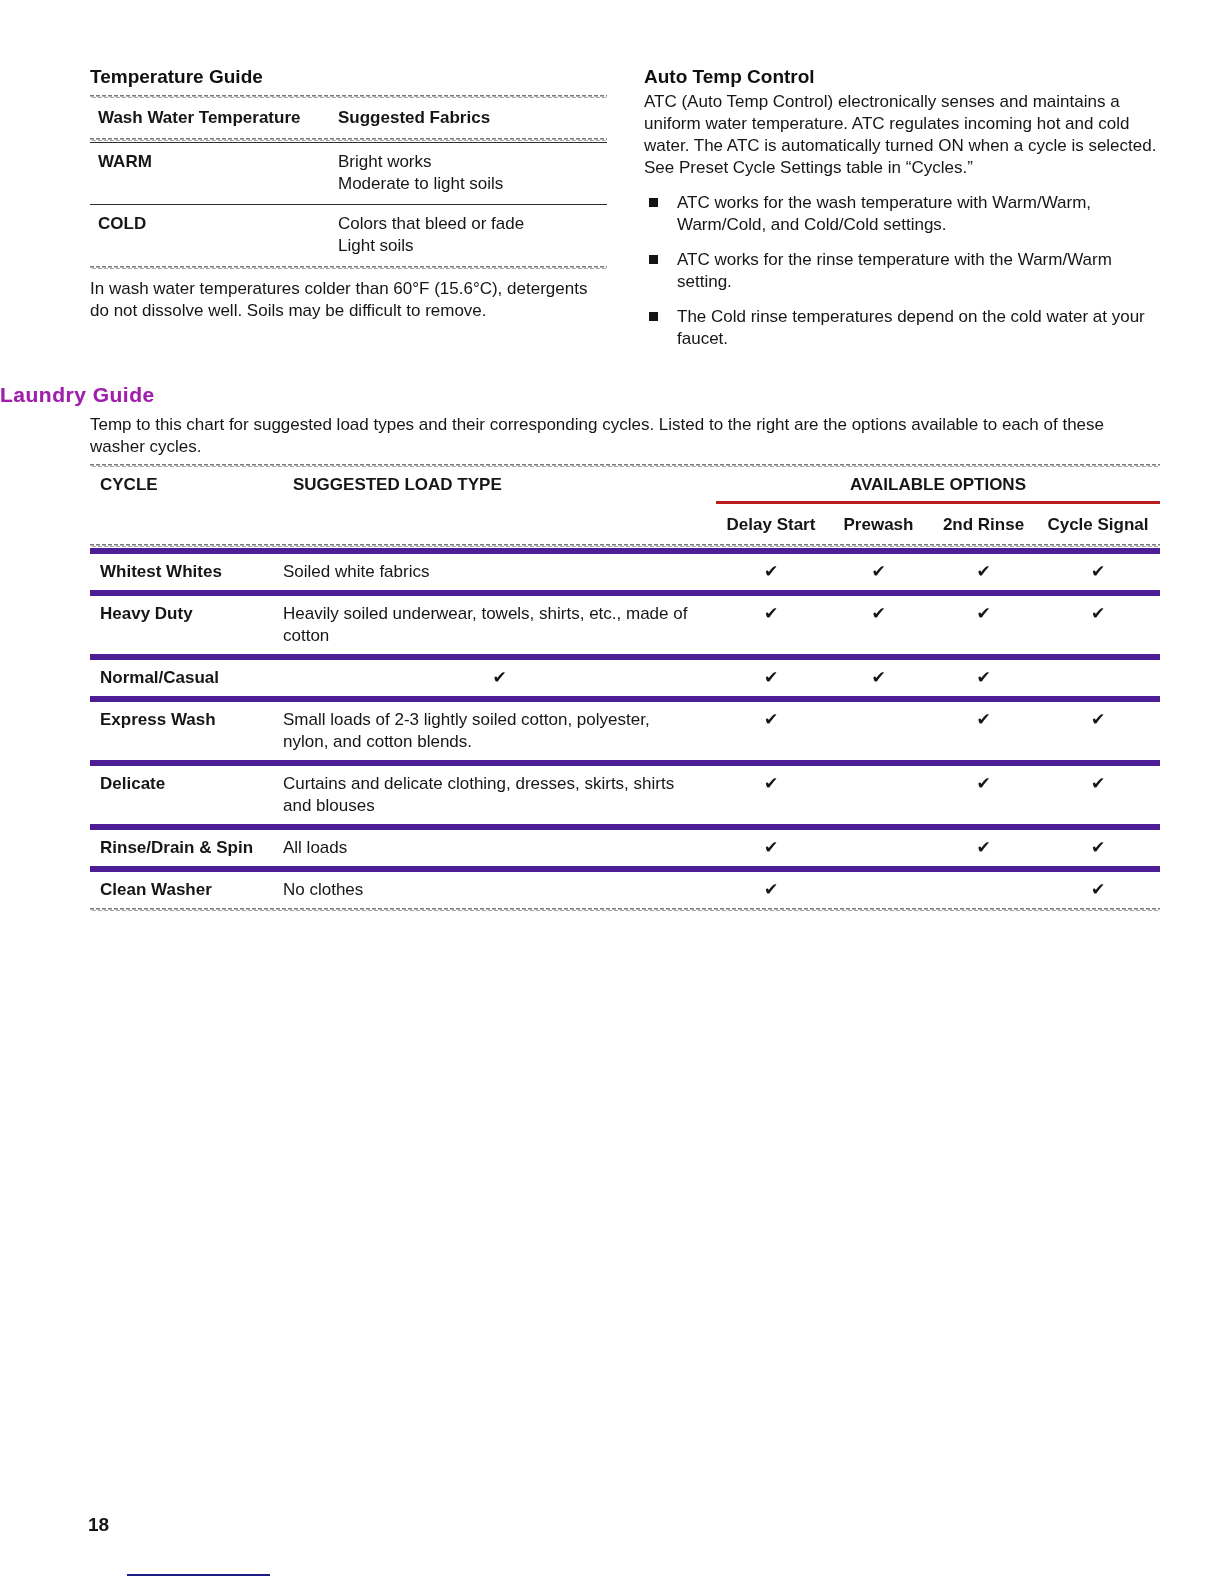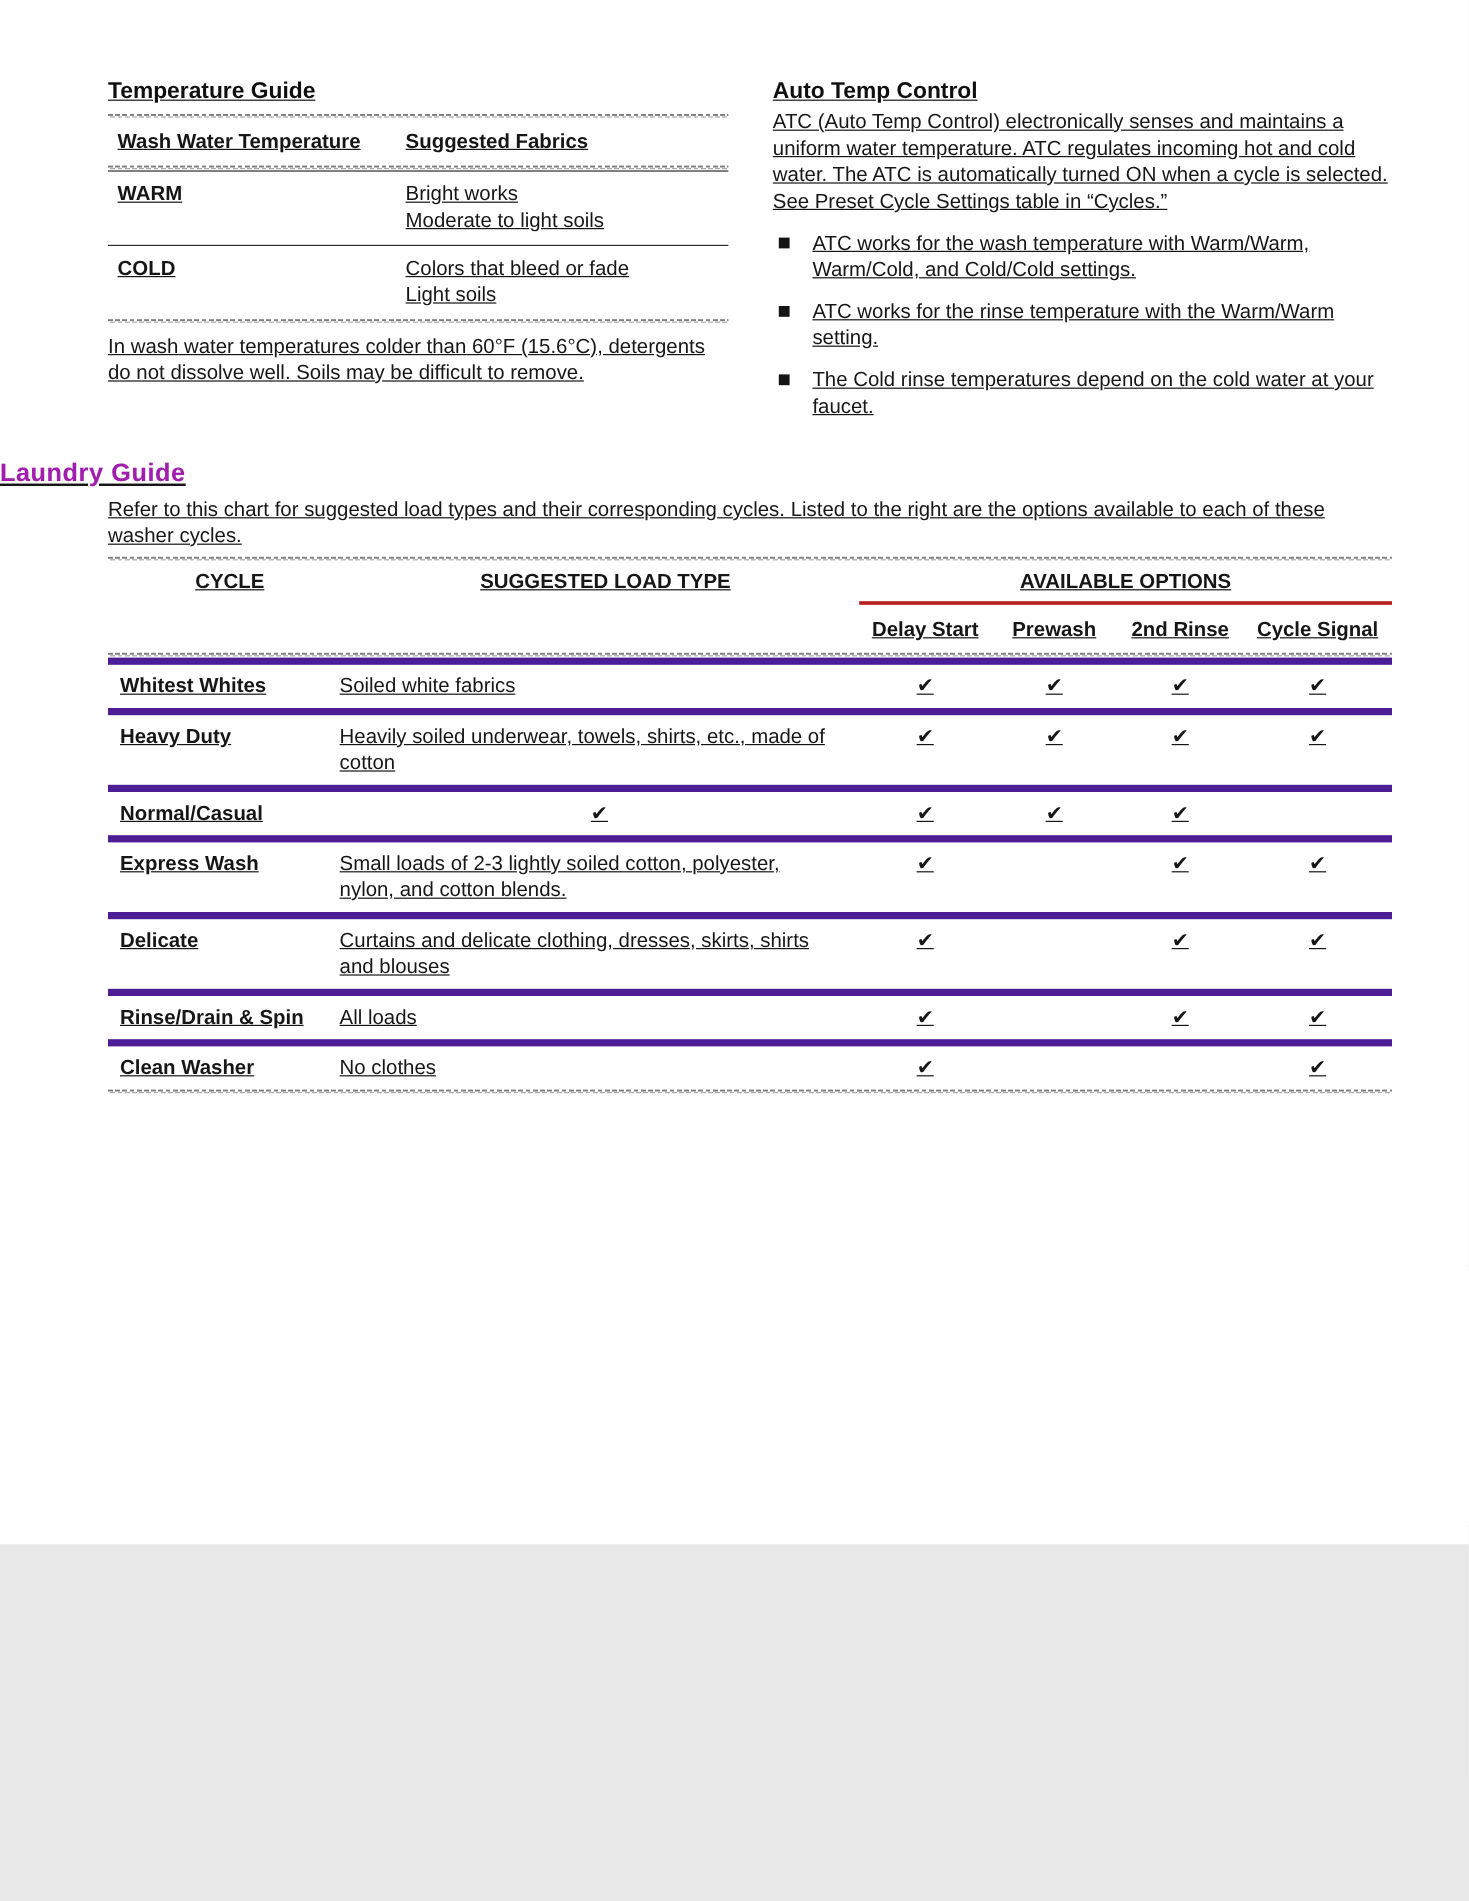--- a/index.html
+++ b/index.html
@@ -1,21 +1,21 @@
 <!DOCTYPE html>
 <html><head>
 <meta charset="utf-8">
 <style>
   * { margin:0; padding:0; box-sizing:border-box; }
   html,body { background:#e8e8e8; }
   .page {
-    width:1224px; height:1287px; margin:0 auto; position:relative;
+    width:1224px; height:1584px; margin:0 auto; position:relative;
     background:#ffffff; color:#161616;
     font-family:"Liberation Sans", "DejaVu Sans", sans-serif;
-    font-size:17px; line-height:22px;text-decoration:underline;
+    font-size:17px; line-height:22px;
   }
   
   .top { display:flex; padding:66px 63px 0 90px; gap:37px; }
   .col { width:517px; }
   h2.sec-title { font-size:19px; line-height:22px; font-weight:bold; color:#101010; }
 
   
   .rule-dotted {
     height:4px;
     background-image:
@@ -56,21 +56,21 @@
   .lg-grid {
     display:grid;
     grid-template-columns:193px 433px 110px 105px 105px 124px;
     align-items:start;
   }
   .lg-header { padding:6px 0 8px 0; }
   .lg-header .group-head {
     grid-column:3 / 7; text-align:center; font-weight:bold;
     padding-bottom:5px; border-bottom:3px solid #b91c1c;
   }
-  .lg-header .cell-head { font-weight:bold; padding-left:10px;text-align:center; }
+  .lg-header .cell-head { font-weight:bold; padding-left:10px; }
   .lg-sub { font-weight:bold; text-align:center; padding-top:10px; }
   .lg-row { padding:7px 0; border-top:6px solid #4c1d95; }
   .lg-row:first-of-type { border-top:none; }
   .cell-cycle { font-weight:bold; padding-left:10px; }
   .cell-load { padding-right:18px; }
   .cell-mark { text-align:center; font-size:17px; font-weight:bold; font-style:italic; }
 
   
   .page-number {
     position:absolute; left:88px; top:1514px;
@@ -139,21 +139,21 @@
         <span class="bullet-text">ATC works for the rinse temperature with the Warm/Warm setting.</span>
       </div>
       <div class="bullet">
         <span class="bullet-square"></span>
         <span class="bullet-text">The Cold rinse temperatures depend on the cold water at your faucet.</span>
       </div>
     </div>
   </div>
 
   <h2 class="lg-title">Laundry Guide</h2>
-  <p class="lg-intro">Refer to this chart for suggested load types and their corresponding cycles. Listed to the right are the options available to each of these washer cycles.</p>
+  <p class="lg-intro">Temp to this chart for suggested load types and their corresponding cycles. Listed to the right are the options available to each of these washer cycles.</p>
 
   <div class="lg-table">
     <div class="rule-dotted"></div>
 
     <div class="lg-grid lg-header">
       <div class="cell-head">CYCLE</div>
       <div class="cell-head">SUGGESTED LOAD TYPE</div>
       <div class="group-head">AVAILABLE OPTIONS</div>
       <div></div>
       <div></div>

